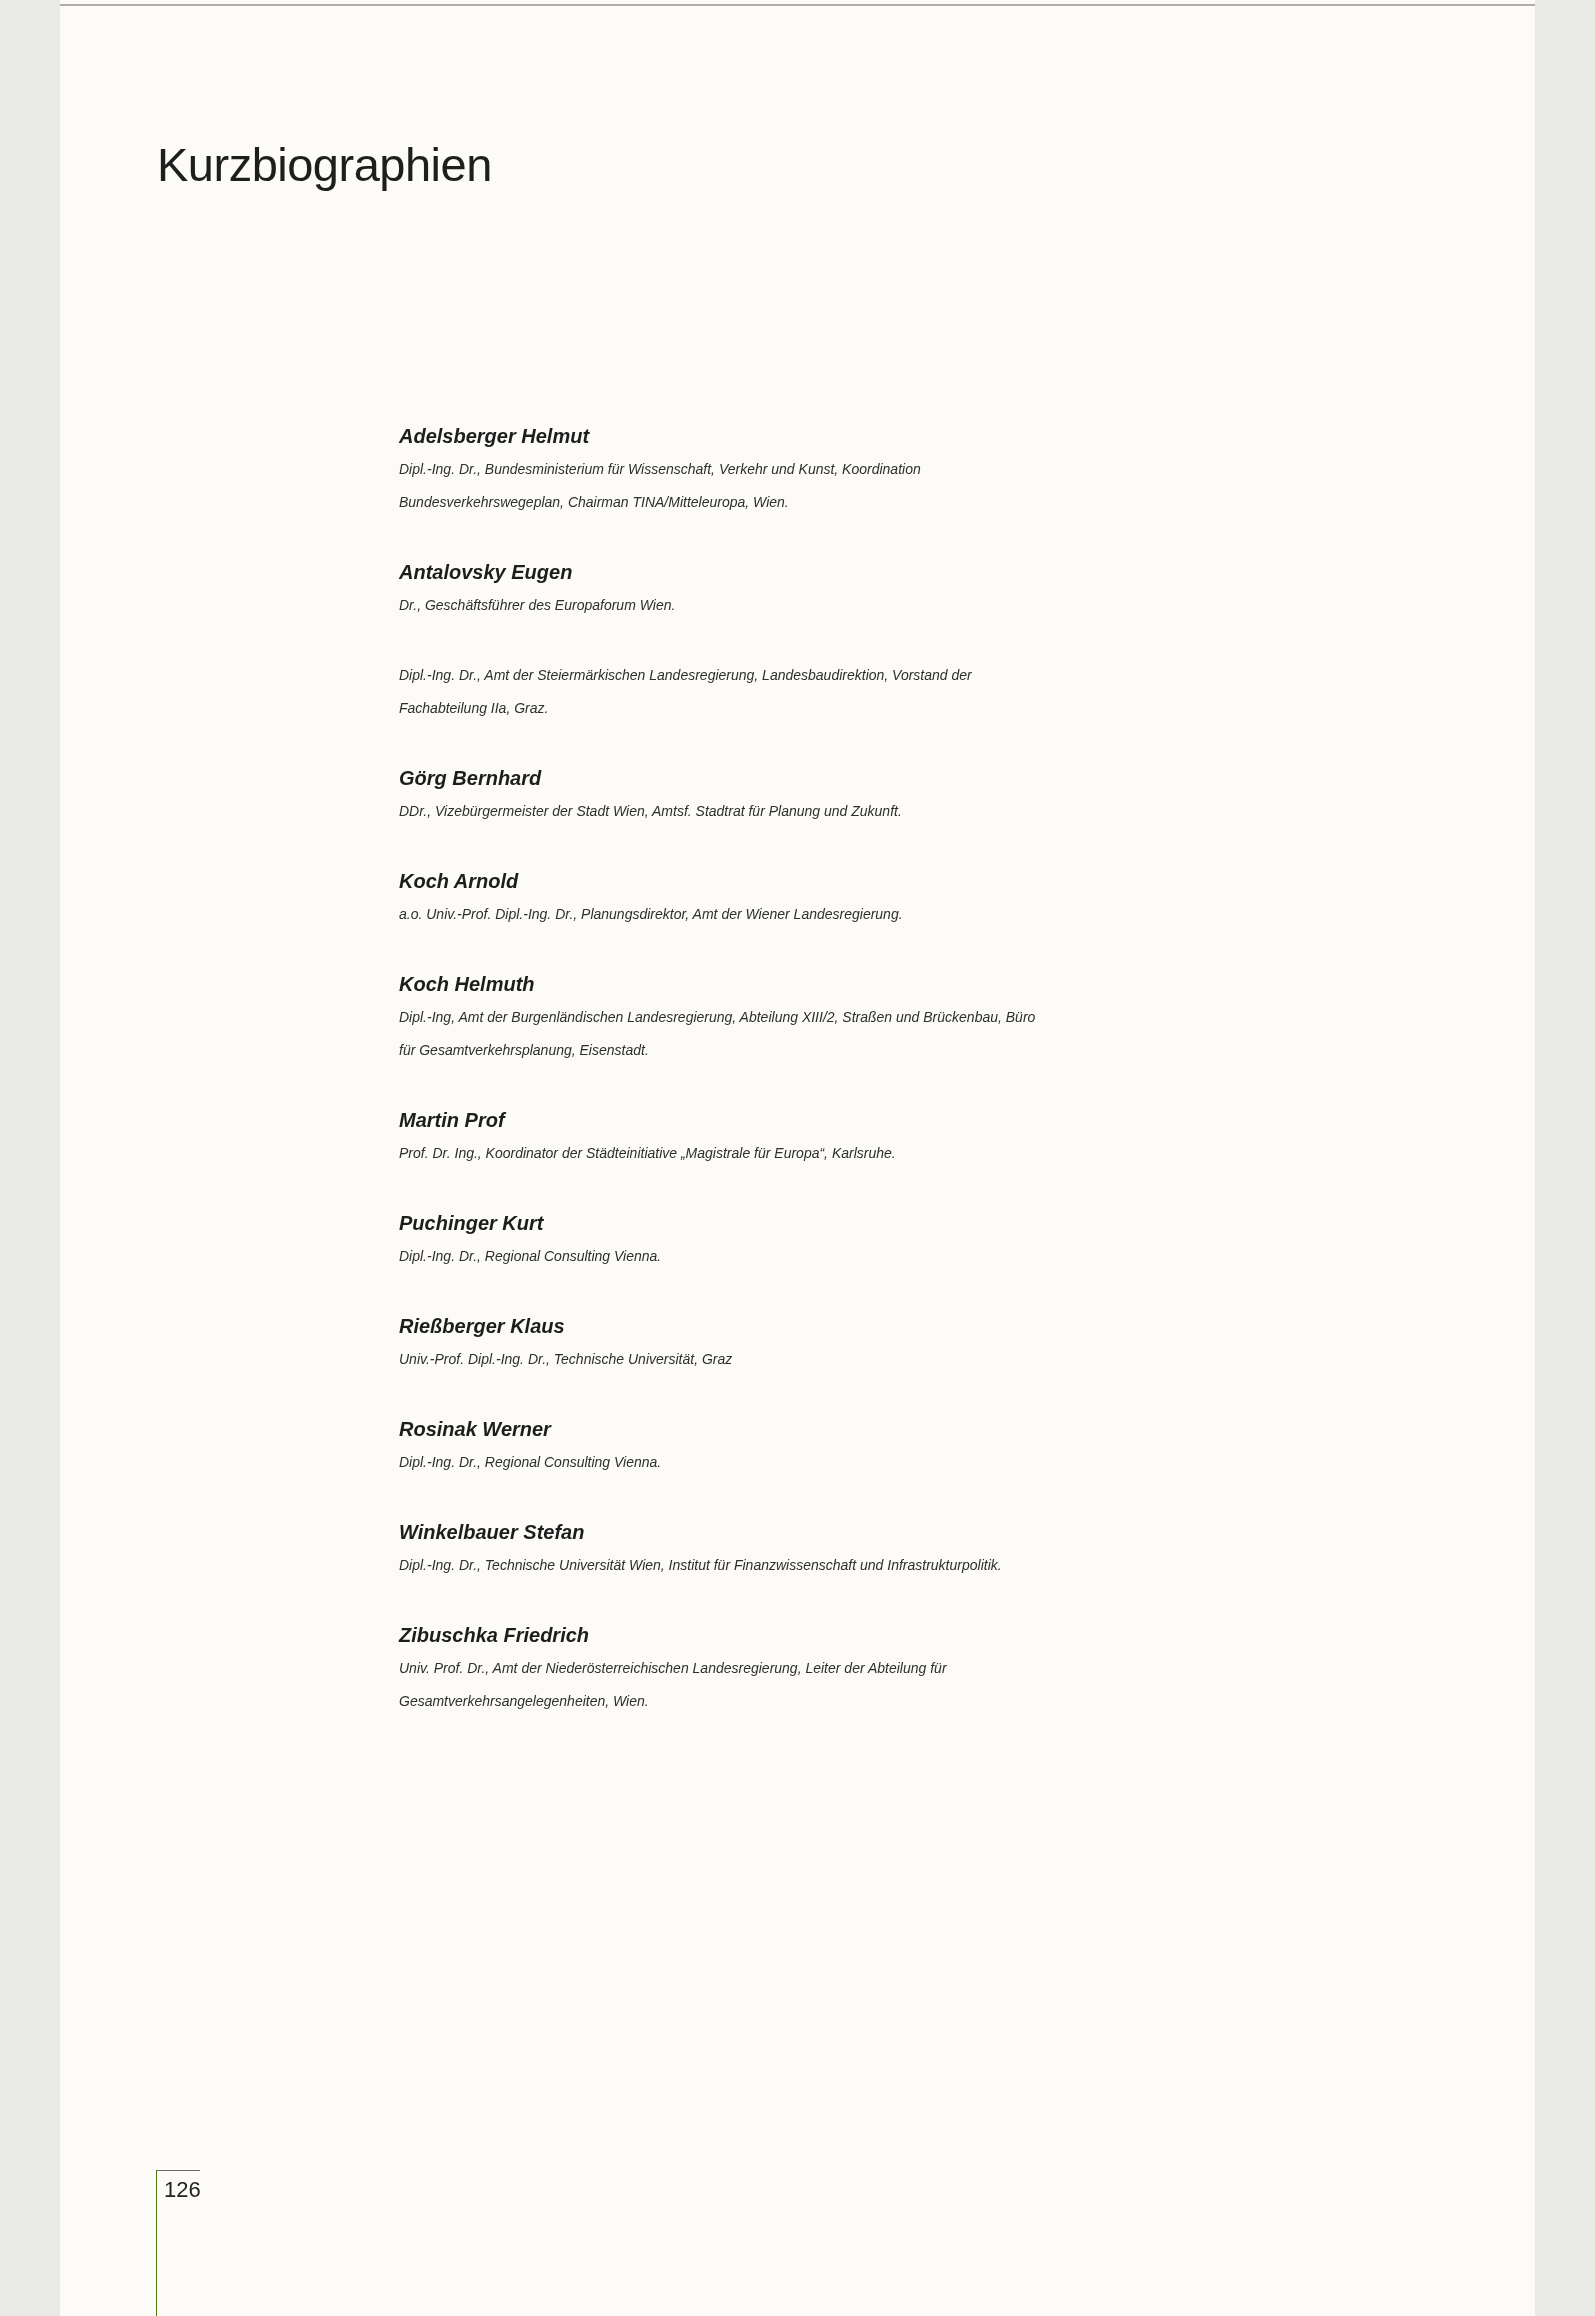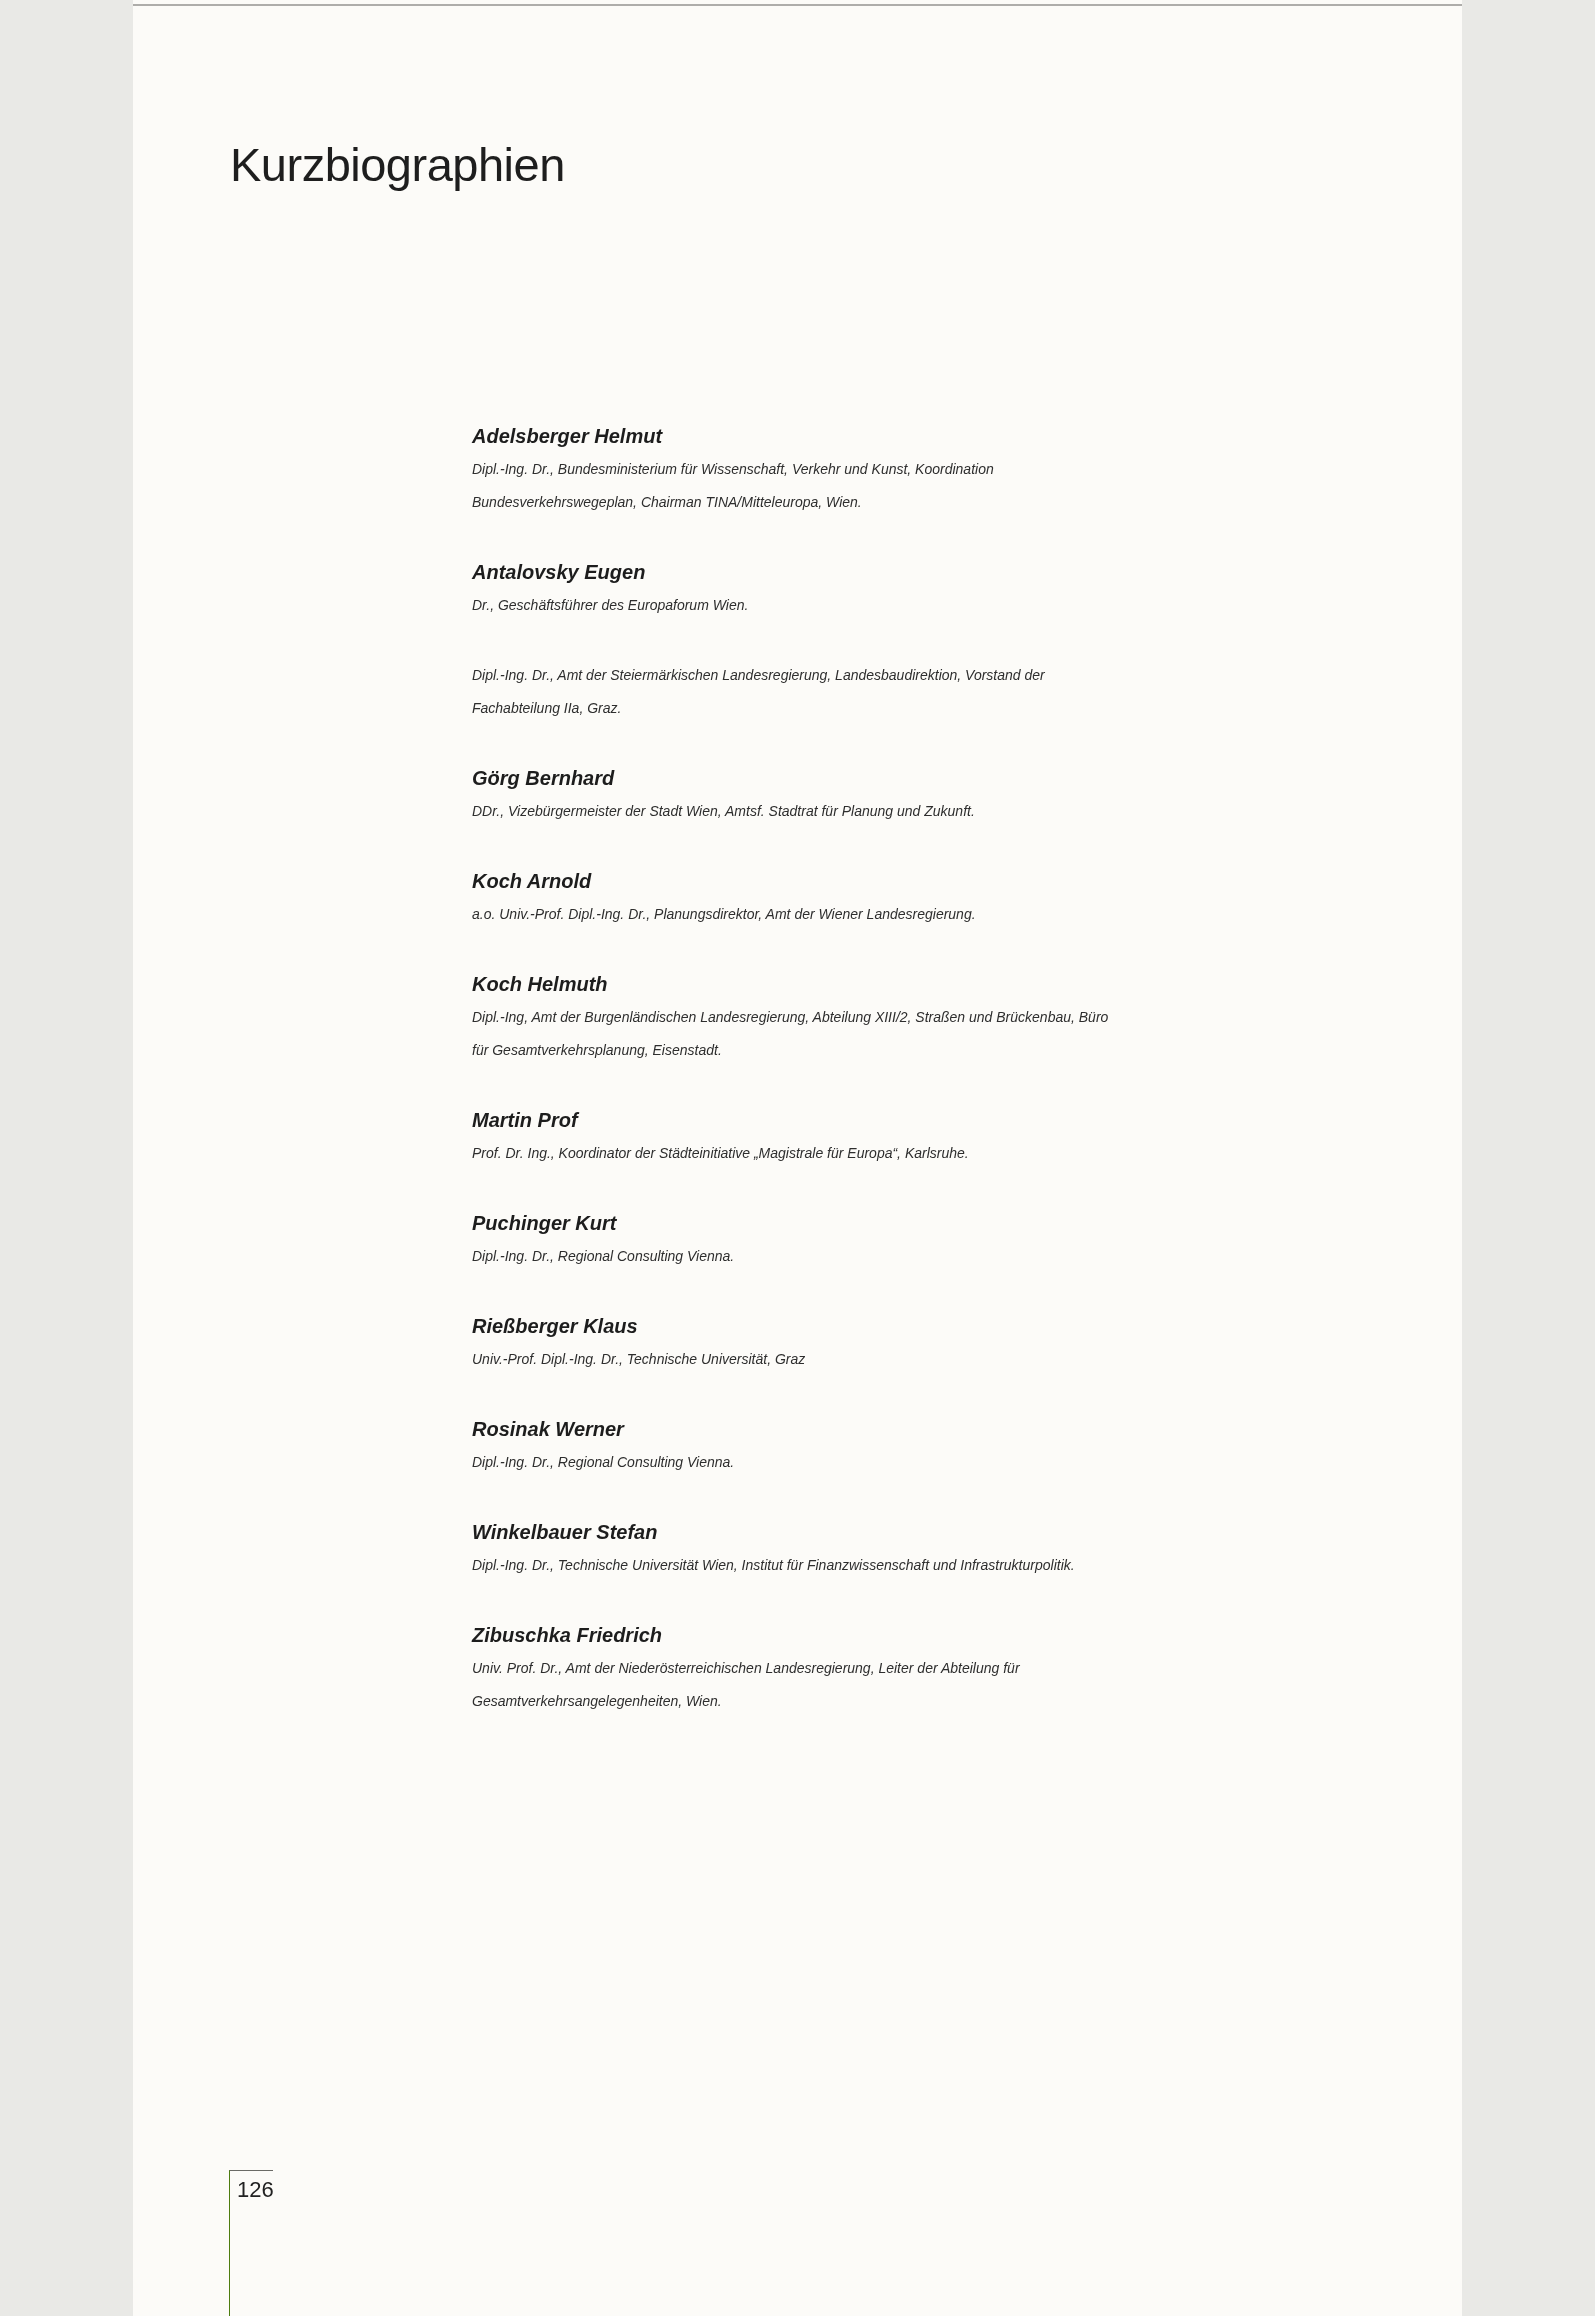--- a/index.html
+++ b/index.html
@@ -3,21 +3,21 @@
 <meta charset="utf-8">
 <title>Kurzbiographien</title>
 <style>
   html, body {
     margin: 0;
     padding: 0;
     background: #e9e9e6;
   }
   .page {
     position: relative;
-    width: 1329px;
+    width: 1475px;
     height: 2317px;
     margin: 0 auto;
     background: #fcfbf8;
     overflow: hidden;
     font-family: "Liberation Sans", "DejaVu Sans", sans-serif;
     color: #2e2e2e;
   }
   
   .top-edge-line {
     position: absolute;

